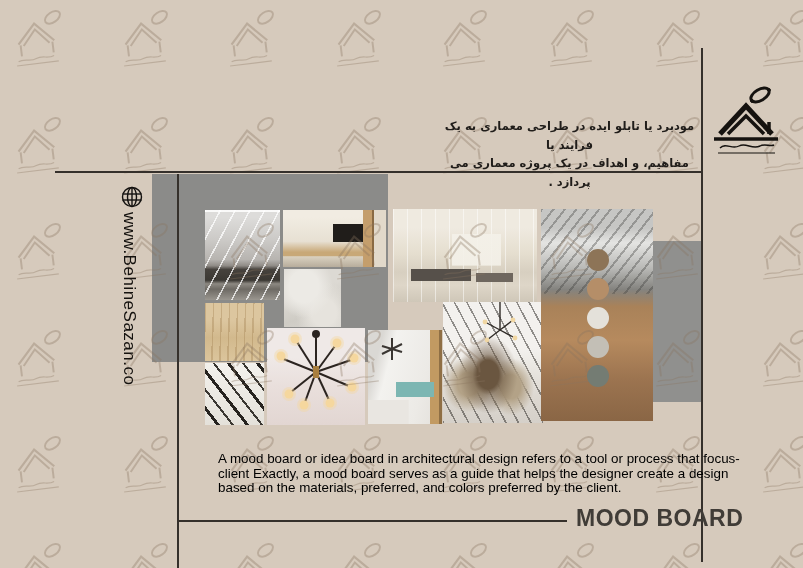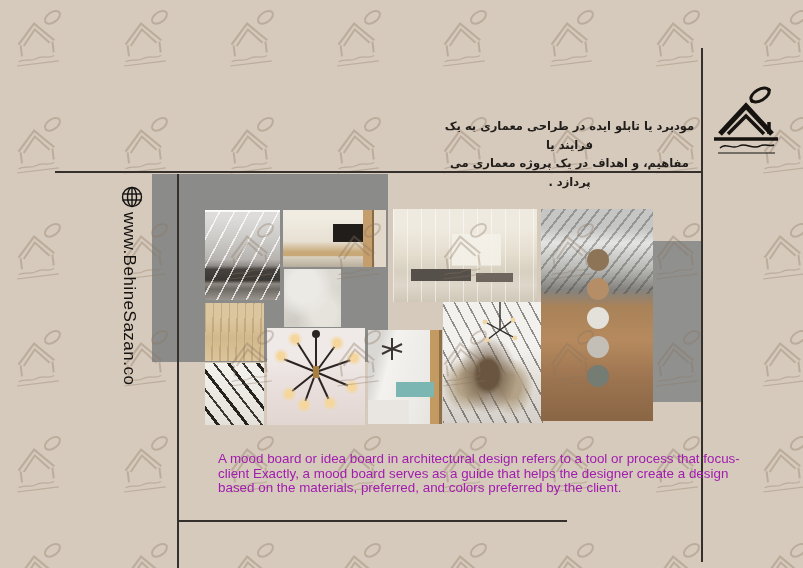--- a/index.html
+++ b/index.html
@@ -77,21 +77,21 @@
       repeating-linear-gradient(62deg,rgba(44,41,37,.5) 0 1.5px,transparent 1.5px 11px),
       linear-gradient(180deg,#f3f1ee 0 38%,#e9e6e1 55%,#ddd8d1 78%,#d5d0c9 100%);}
   .ph-mountain{left:541px;top:209px;width:112px;height:212px;
     background:
       repeating-linear-gradient(128deg,rgba(58,58,56,.35) 0 2px,transparent 2px 9px) 0 0/100% 40% no-repeat,
       linear-gradient(180deg,#c6c6c4 0 9%,#e4e4e2 16%,#b9b9b6 28%,#84837f 38%,#a98259 46%,#b68a5e 62%,#9c7450 80%,#8a6645 100%);}
   
   #palette{position:absolute;left:587px;top:249px;z-index:7;display:flex;flex-direction:column;gap:7px;}
   .swatch{width:22px;height:22px;border-radius:50%;}
   
-  .desc{position:absolute;left:218px;top:452px;z-index:9;color:#a21caf;font-size:13.4px;line-height:14.6px;}
+  .desc{position:absolute;left:218px;top:452px;z-index:9;color:#000000;font-size:13.4px;line-height:14.6px;}
   .desc div{white-space:nowrap;}
   
   .title{position:absolute;left:576px;top:505px;z-index:9;font-size:23px;font-weight:bold;
          letter-spacing:.5px;color:#403c37;}
   svg{display:block;}
 </style>
 </head>
 <body>
 
 <div class="page">
@@ -693,14 +693,15 @@
       <line x1="6" y1="71" x2="63" y2="71" stroke-width="1"></line>
     </svg>
   </span>
 
   <div class="desc">
     <div>A mood board or idea board in architectural design refers to a tool or process that focus-</div>
     <div>client Exactly, a mood board serves as a guide that helps the designer create a design</div>
     <div>based on the materials, preferred, and colors preferred by the client.</div>
   </div>
 
+  <div class="title">MOOD BOARD</div>
 
 </div>
 
 </body></html>

